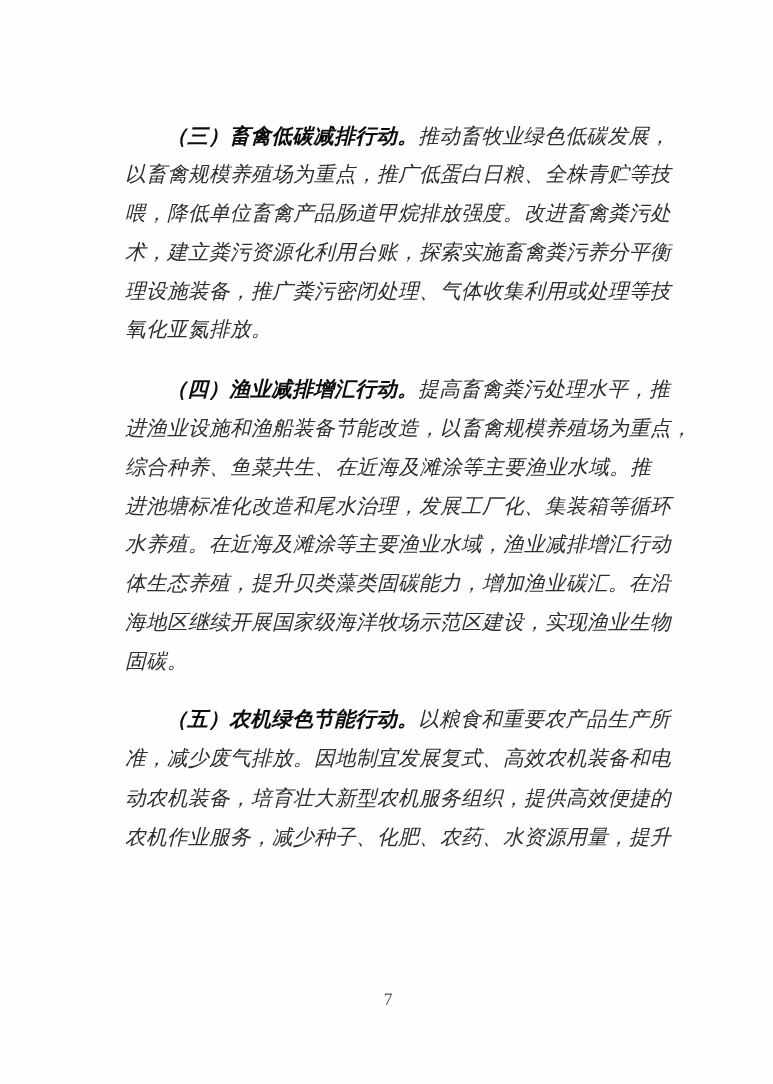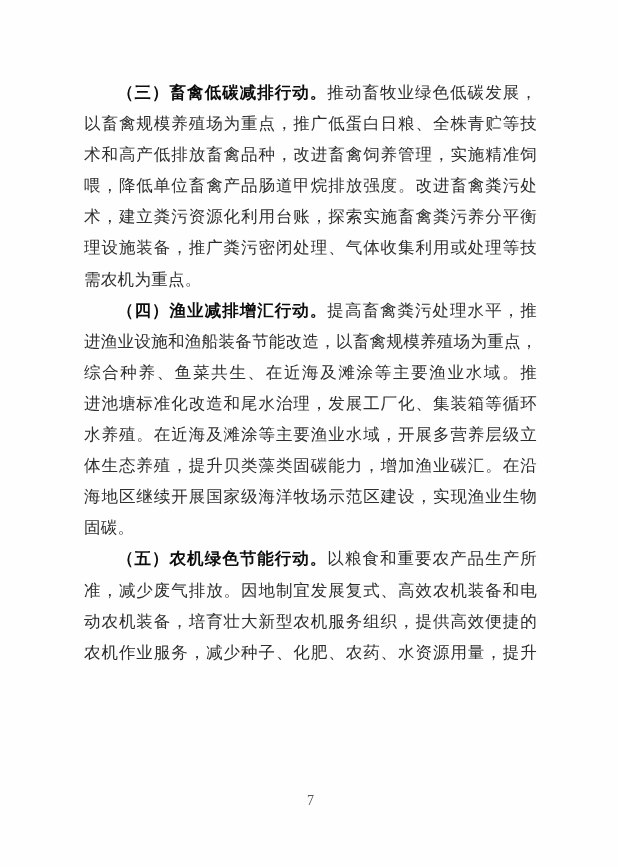--- a/index.html
+++ b/index.html
@@ -29,22 +29,23 @@
   }
   .doc-body {
     position: absolute;
     left: 84px;
     top: 77px;
     width: 453px;
     color: var(--text-color);
     font-size: 16.5px;
   }
   .paragraph {
-    margin: 0;
+    margin: 16px;
     padding: 0;
+    font-style: italic;
   }
   .line {
     height: 31.1px;
     line-height: 31.1px;
     text-align: justify;
     text-align-last: justify;
     white-space: nowrap;
     overflow: visible;
     letter-spacing: 0.3px;
   }
@@ -71,32 +72,31 @@
   }
 </style>
 </head>
 <body>
 
 <div class="page">
   <div class="doc-body">
       <div class="paragraph">
         <div class="line first"><span class="heading">（三）畜禽低碳减排行动。</span><span>推动畜牧业绿色低碳发展，</span></div>
         <div class="line">以畜禽规模养殖场为重点，推广低蛋白日粮、全株青贮等技</div>
-        <div class="line">术和高产低排放畜禽品种，改进畜禽饲养管理，实施精准饲</div>
         <div class="line">喂，降低单位畜禽产品肠道甲烷排放强度。改进畜禽粪污处</div>
         <div class="line">术，建立粪污资源化利用台账，探索实施畜禽粪污养分平衡</div>
         <div class="line">理设施装备，推广粪污密闭处理、气体收集利用或处理等技</div>
-        <div class="line short">需农机为重点。</div>
+        <div class="line short">氧化亚氮排放。</div>
       </div>
       <div class="paragraph">
         <div class="line first"><span class="heading">（四）渔业减排增汇行动。</span><span>提高畜禽粪污处理水平，推</span></div>
         <div class="line">进渔业设施和渔船装备节能改造，以畜禽规模养殖场为重点，</div>
         <div class="line">综合种养、鱼菜共生、在近海及滩涂等主要渔业水域。推</div>
         <div class="line">进池塘标准化改造和尾水治理，发展工厂化、集装箱等循环</div>
-        <div class="line">水养殖。在近海及滩涂等主要渔业水域，开展多营养层级立</div>
+        <div class="line">水养殖。在近海及滩涂等主要渔业水域，渔业减排增汇行动</div>
         <div class="line">体生态养殖，提升贝类藻类固碳能力，增加渔业碳汇。在沿</div>
         <div class="line">海地区继续开展国家级海洋牧场示范区建设，实现渔业生物</div>
         <div class="line short">固碳。</div>
       </div>
       <div class="paragraph">
         <div class="line first"><span class="heading">（五）农机绿色节能行动。</span><span>以粮食和重要农产品生产所</span></div>
         <div class="line">准，减少废气排放。因地制宜发展复式、高效农机装备和电</div>
         <div class="line">动农机装备，培育壮大新型农机服务组织，提供高效便捷的</div>
         <div class="line">农机作业服务，减少种子、化肥、农药、水资源用量，提升</div>
       </div>

